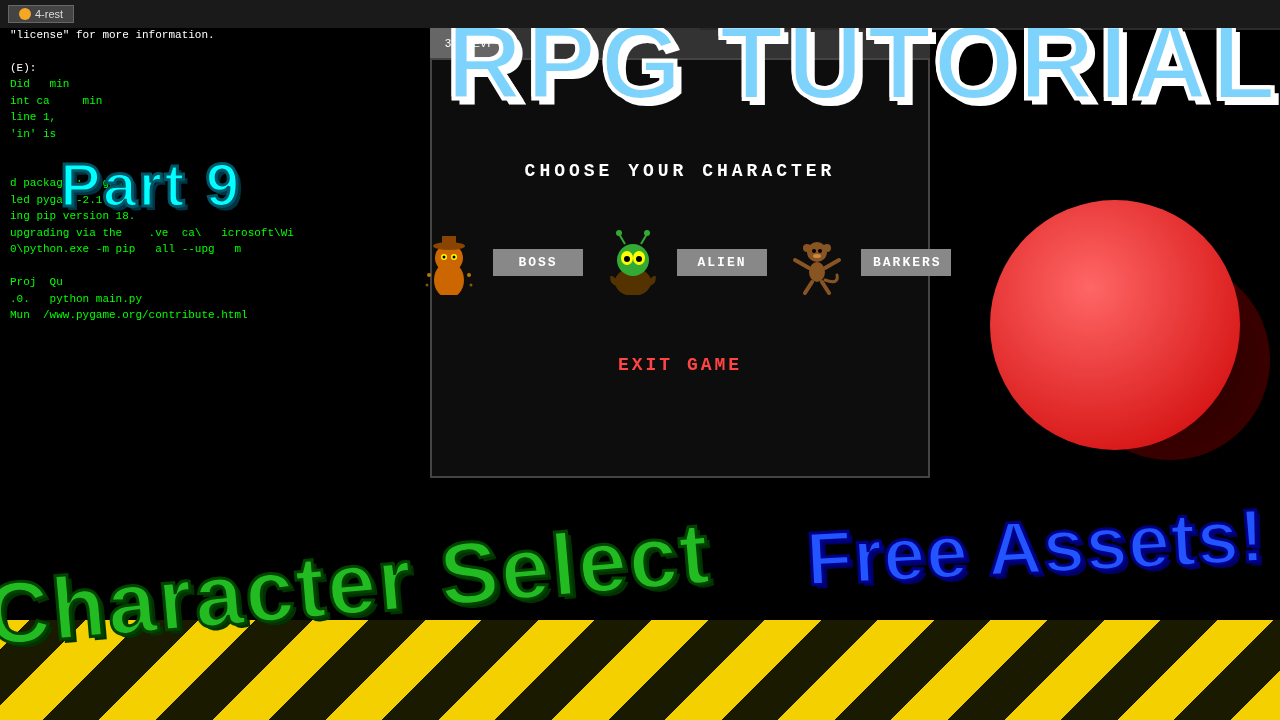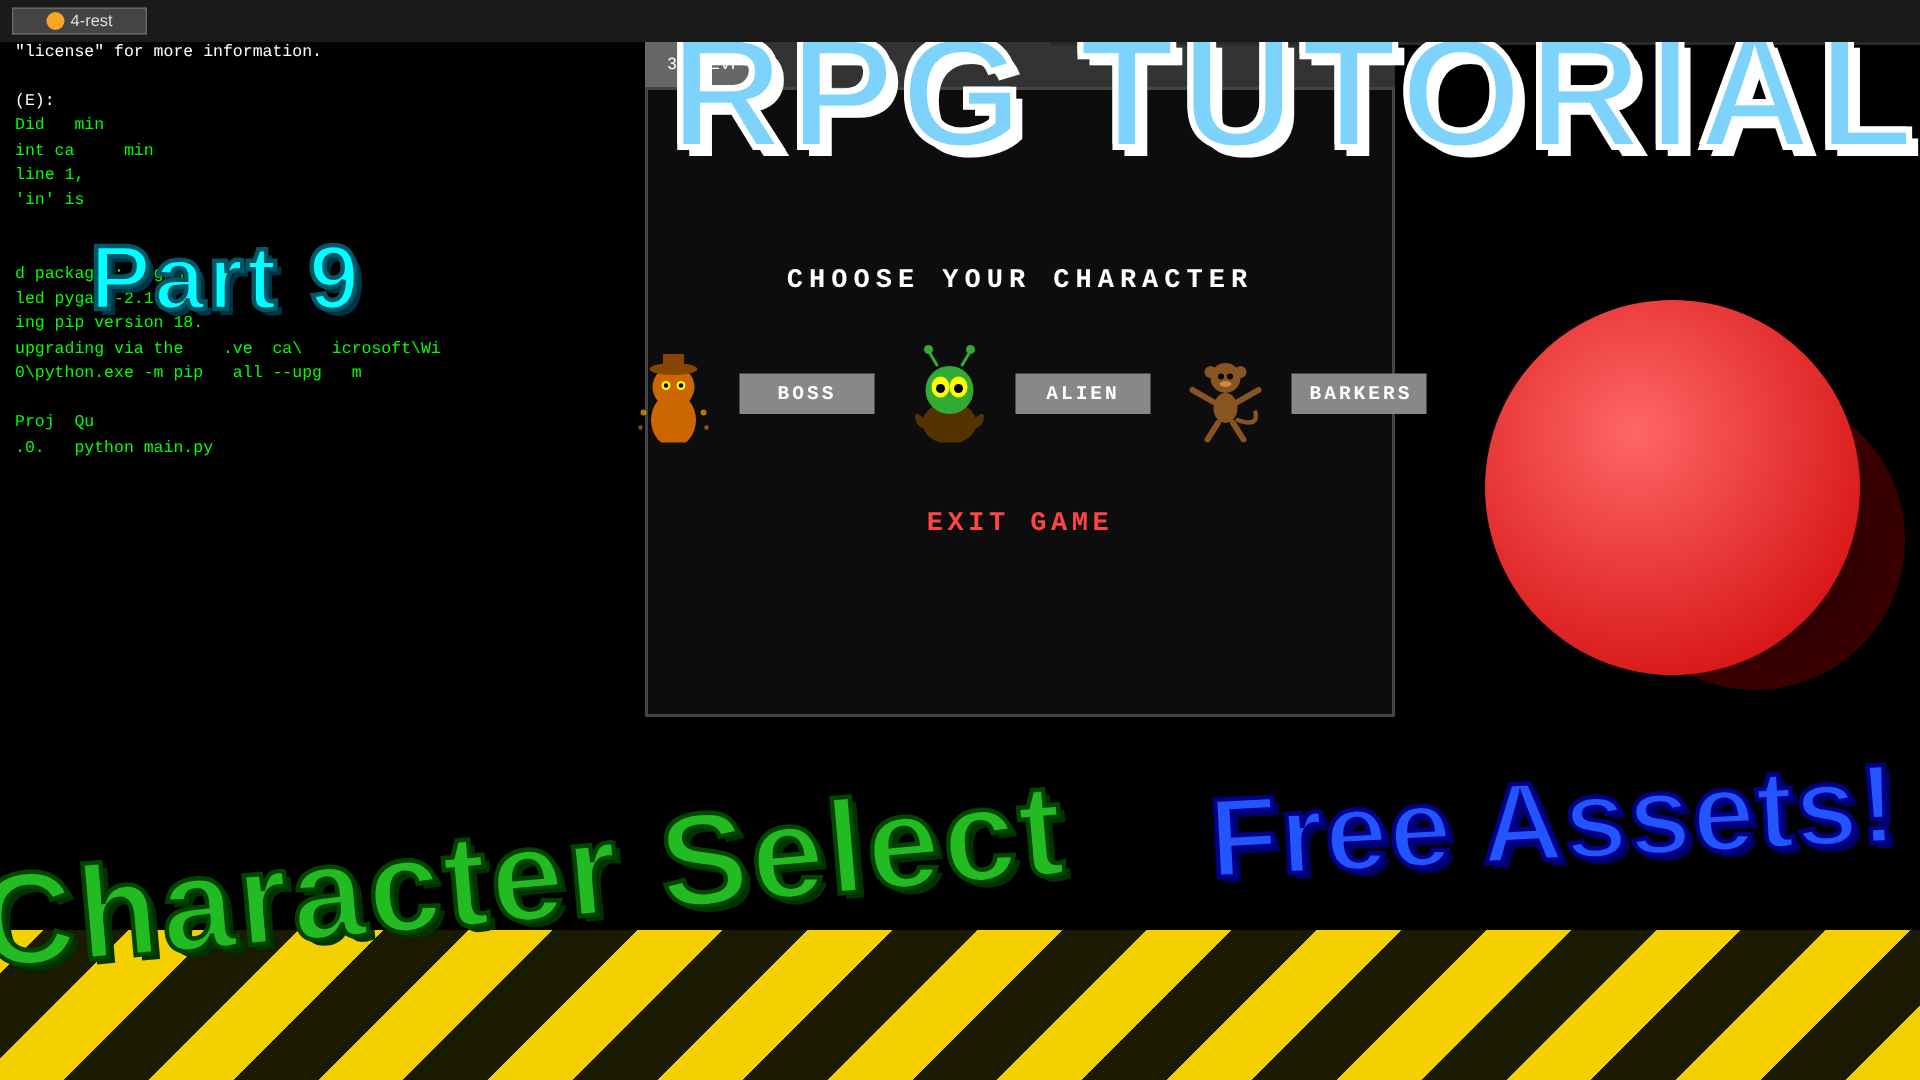--- a/index.html
+++ b/index.html
@@ -76,21 +76,21 @@
     }
 
     .game-window-inner {
       width: 100%;
       height: 100%;
       background: #0d0d0d;
       display: flex;
       flex-direction: column;
       align-items: center;
       justify-content: center;
-      gap: 20px;
+      gap: 36px;
     }
 
     .characters-row {
       display: flex;
       gap: 10px;
       align-items: flex-end;
     }
 
     .character-card {
       display: flex;
@@ -252,21 +252,21 @@
       z-index: 30;
       display: flex;
       align-items: center;
       padding: 0 8px;
     }
 
     .taskbar-item {
       background: #444;
       color: #ddd;
       font-size: 11px;
-      padding: 2px 22px;
+      padding: 2px 10px;
       margin-right: 5px;
       border: 1px solid #666;
       display: flex;
       align-items: center;
       gap: 4px;
     }
 
     .taskbar-item .icon-dot {
       width: 12px;
       height: 12px;
@@ -310,20 +310,21 @@
   <div>&nbsp;</div>
   <div>&nbsp;</div>
   <div>d packages: pygame</div>
   <div>led pygame-2.1.2</div>
   <div>ing pip version 18.</div>
   <div>upgrading via the &nbsp;&nbsp;&nbsp;.ve&nbsp;&nbsp;ca\&nbsp;&nbsp;&nbsp;icrosoft\Wi</div>
   <div>0\python.exe -m pip&nbsp;&nbsp;&nbsp;all --upg&nbsp;&nbsp;&nbsp;m</div>
   <div>&nbsp;</div>
   <div>Proj&nbsp;&nbsp;Qu</div>
   <div>.0.&nbsp;&nbsp;&nbsp;python main.py</div>
+  <div>Mun&nbsp;&nbsp;/www.pygame.org/contribute.html</div>
 </div>
 
 <div class="browser-top">
   <span class="browser-icon">3: PREVI</span>
   <span class="browser-icon">🔍</span>
 </div>
 
 <div class="window-tabs" style="top:28px; left:430px; width:500px;">
   <div class="tab active">
     <span>3: PREVI</span>

